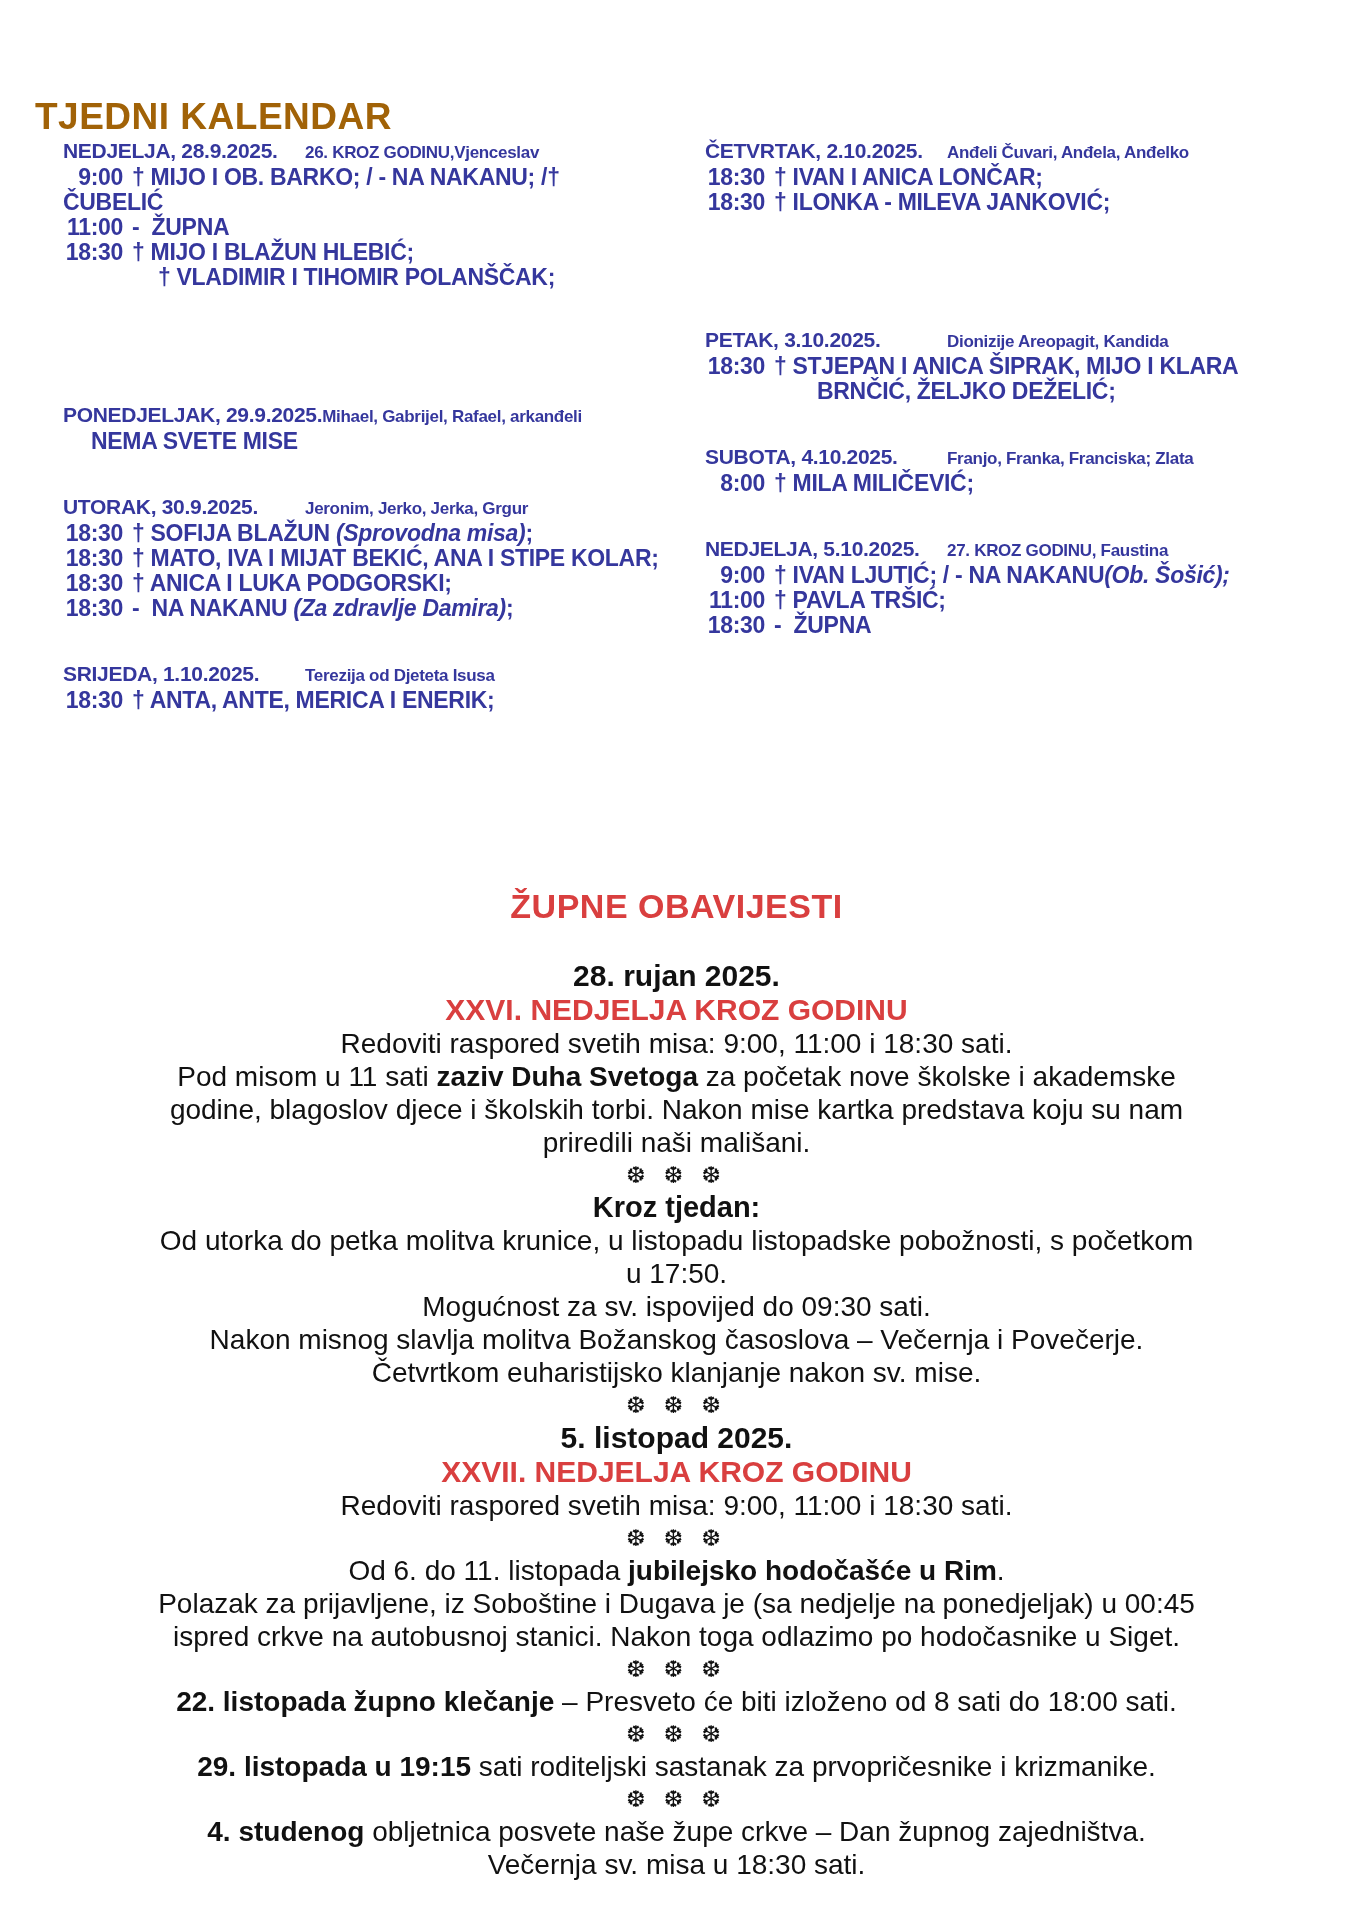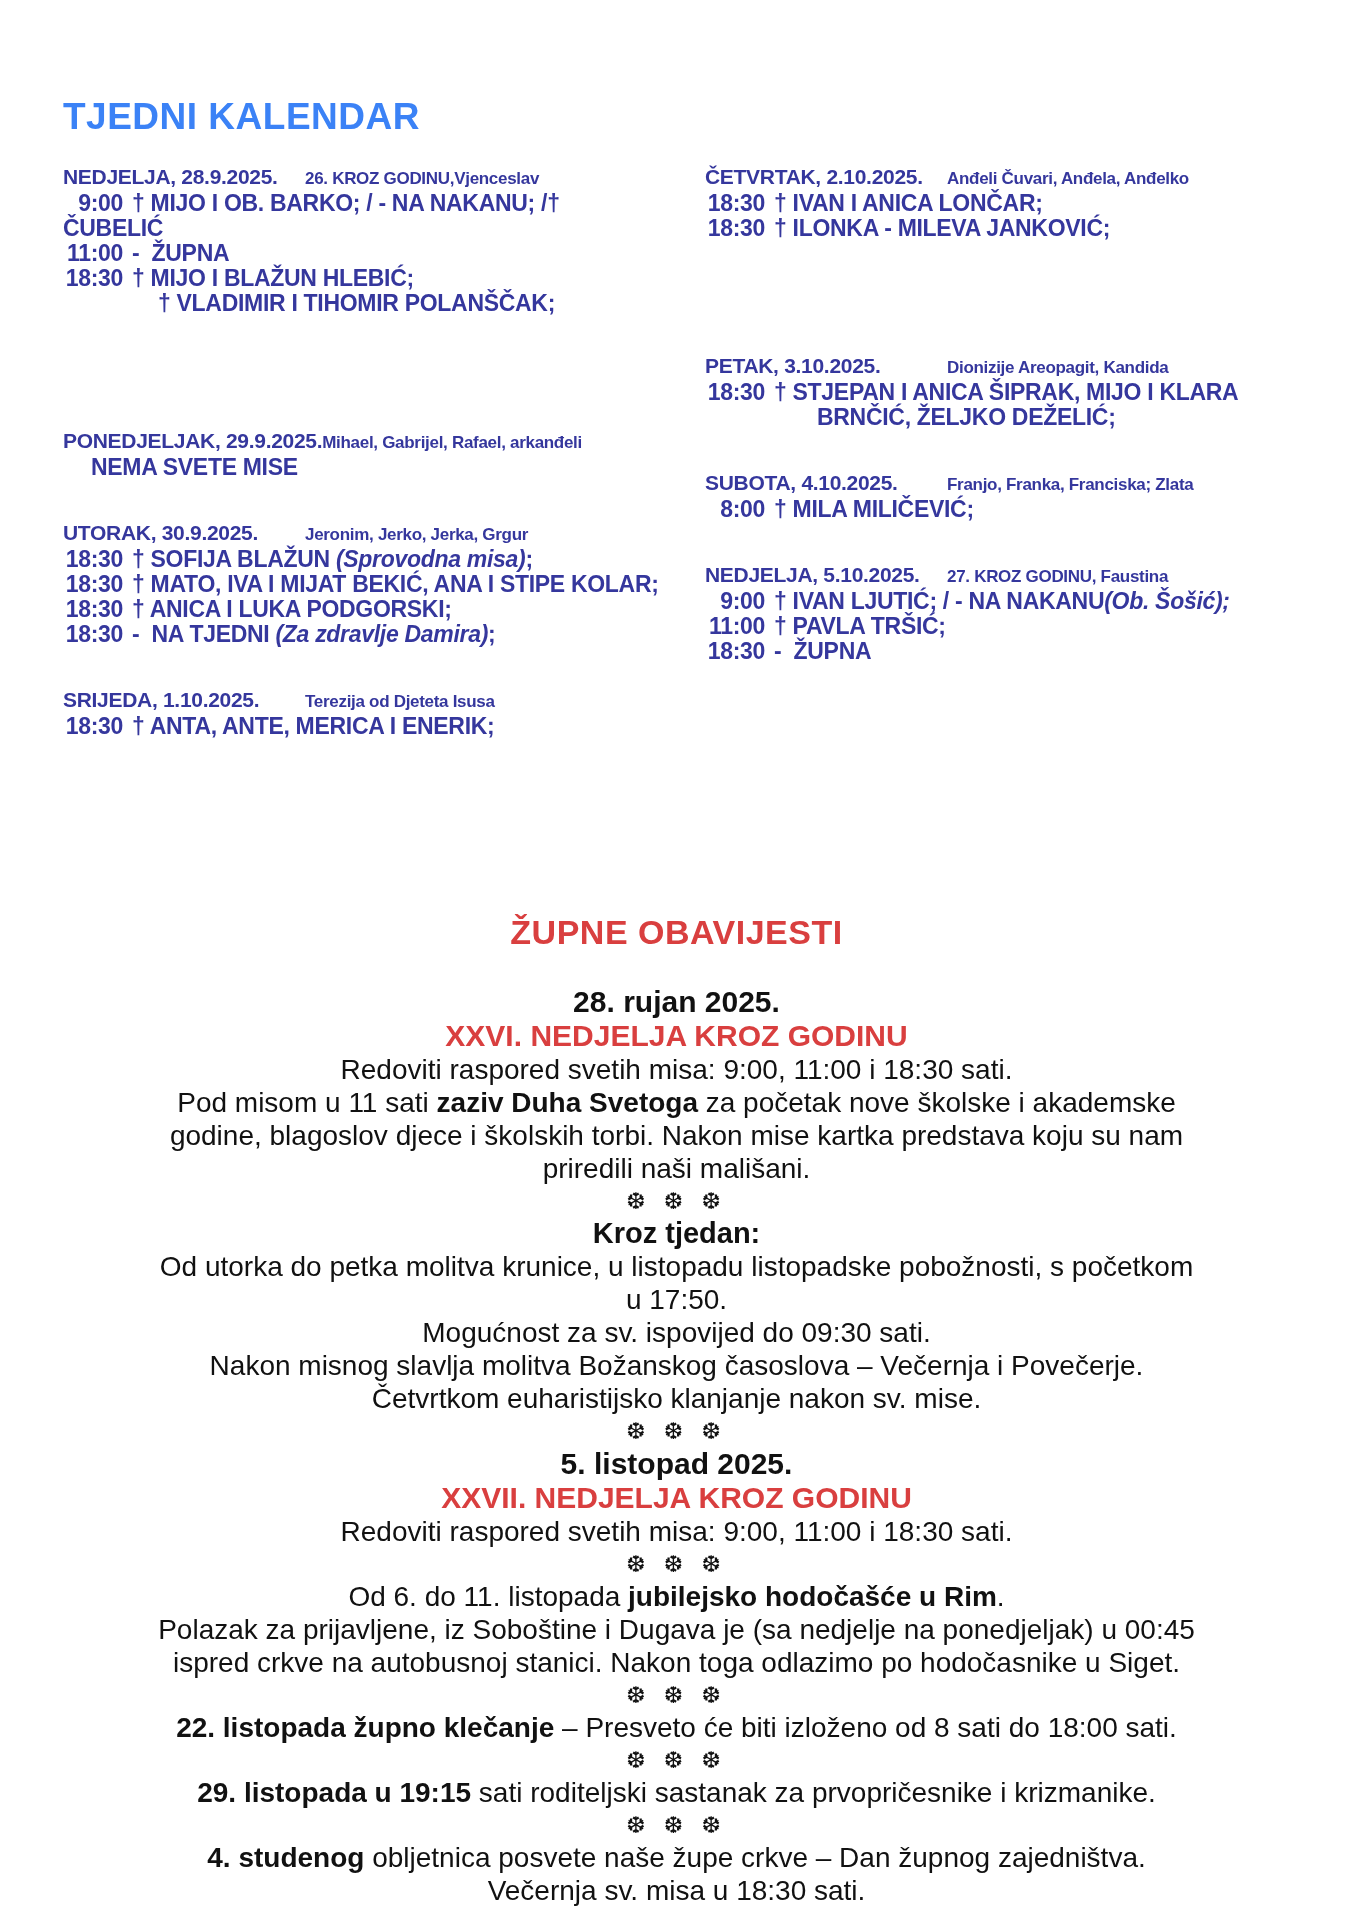--- a/index.html
+++ b/index.html
@@ -7,22 +7,22 @@
   html,body { background:#ffffff; }
   body {
     width:1353px; min-height:1920px; margin:0 auto;
     font-family:"Liberation Sans", sans-serif; color:var(--ink);
     overflow-x:hidden;
   }
   .page { padding-top:96px; }
 
   
   .cal-title {
-    font-size:37px; font-weight:800; letter-spacing:.5px; color:#3b82f6;
-    padding-left:63px; margin-bottom:26px;
+    font-size:37px; font-weight:800; letter-spacing:.5px; color:#a16207;
+    padding-left:35px; 
   }
   .cal-cols {
     display:flex; gap:42px; padding:0 48px 0 63px;
     color:var(--blue); font-weight:bold; letter-spacing:-0.3px;
   }
   .cal-col { flex:1; min-width:0; }
   .day-block { margin-bottom:40px; }
   .day-block.gap-xl { margin-bottom:112px; }
   .day-header { display:flex; align-items:baseline; line-height:25px; }
   .day-date  { font-size:21px; min-width:242px; white-space:nowrap; flex:none; }
@@ -77,21 +77,21 @@
           <div class="cal-line note"><span class="mass-text"><span>NEMA SVETE MISE</span></span></div>
         </div>
         <div class="day-block">
           <div class="day-header">
             <span class="day-date">UTORAK, 30.9.2025.</span>
             <span class="day-feast">Jeronim, Jerko, Jerka, Grgur</span>
           </div>
           <div class="cal-line mass"><span class="time">18:30</span><span class="mass-text"><span>† SOFIJA BLAŽUN </span><span class="it ">(Sprovodna misa)</span><span>;</span></span></div>
           <div class="cal-line mass"><span class="time">18:30</span><span class="mass-text"><span>† MATO, IVA I MIJAT BEKIĆ, ANA I STIPE KOLAR;</span></span></div>
           <div class="cal-line mass"><span class="time">18:30</span><span class="mass-text"><span>† ANICA I LUKA PODGORSKI;</span></span></div>
-          <div class="cal-line mass"><span class="time">18:30</span><span class="mass-text"><span>-  NA TJEDNI </span><span class="it ">(Za zdravlje Damira)</span><span>;</span></span></div>
+          <div class="cal-line mass"><span class="time">18:30</span><span class="mass-text"><span>-  NA NAKANU </span><span class="it ">(Za zdravlje Damira)</span><span>;</span></span></div>
         </div>
         <div class="day-block">
           <div class="day-header">
             <span class="day-date">SRIJEDA, 1.10.2025.</span>
             <span class="day-feast">Terezija od Djeteta Isusa</span>
           </div>
           <div class="cal-line mass"><span class="time">18:30</span><span class="mass-text"><span>† ANTA, ANTE, MERICA I ENERIK;</span></span></div>
         </div>
       </div>
     <div class="cal-col">

